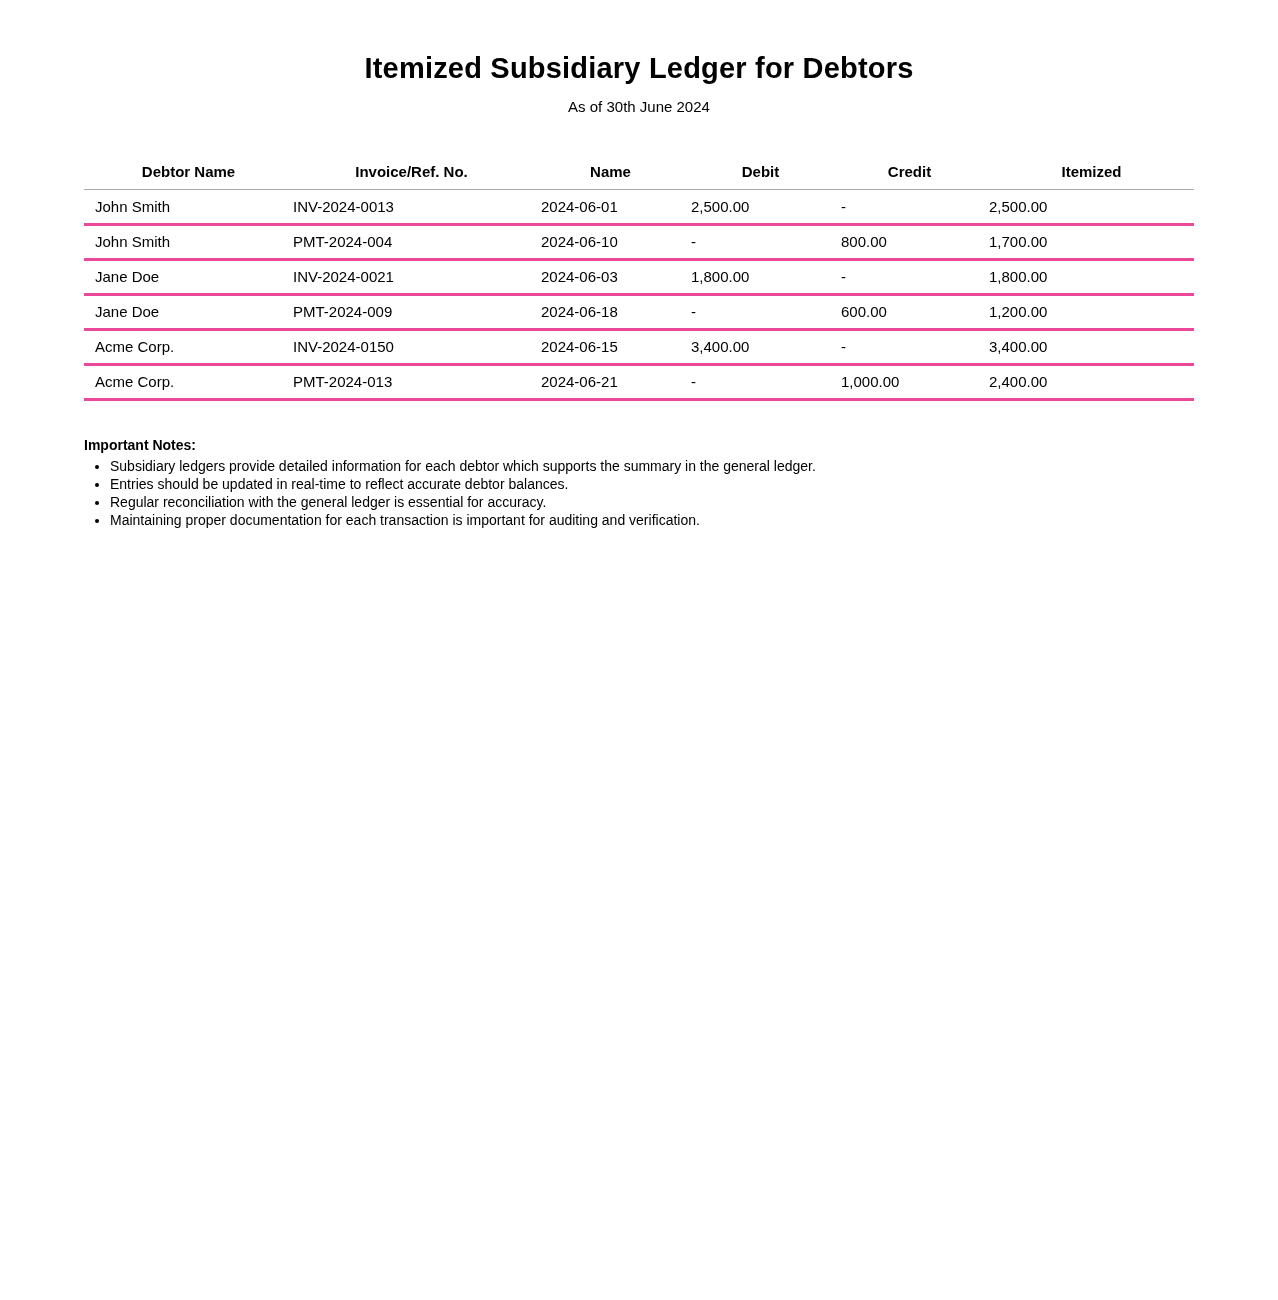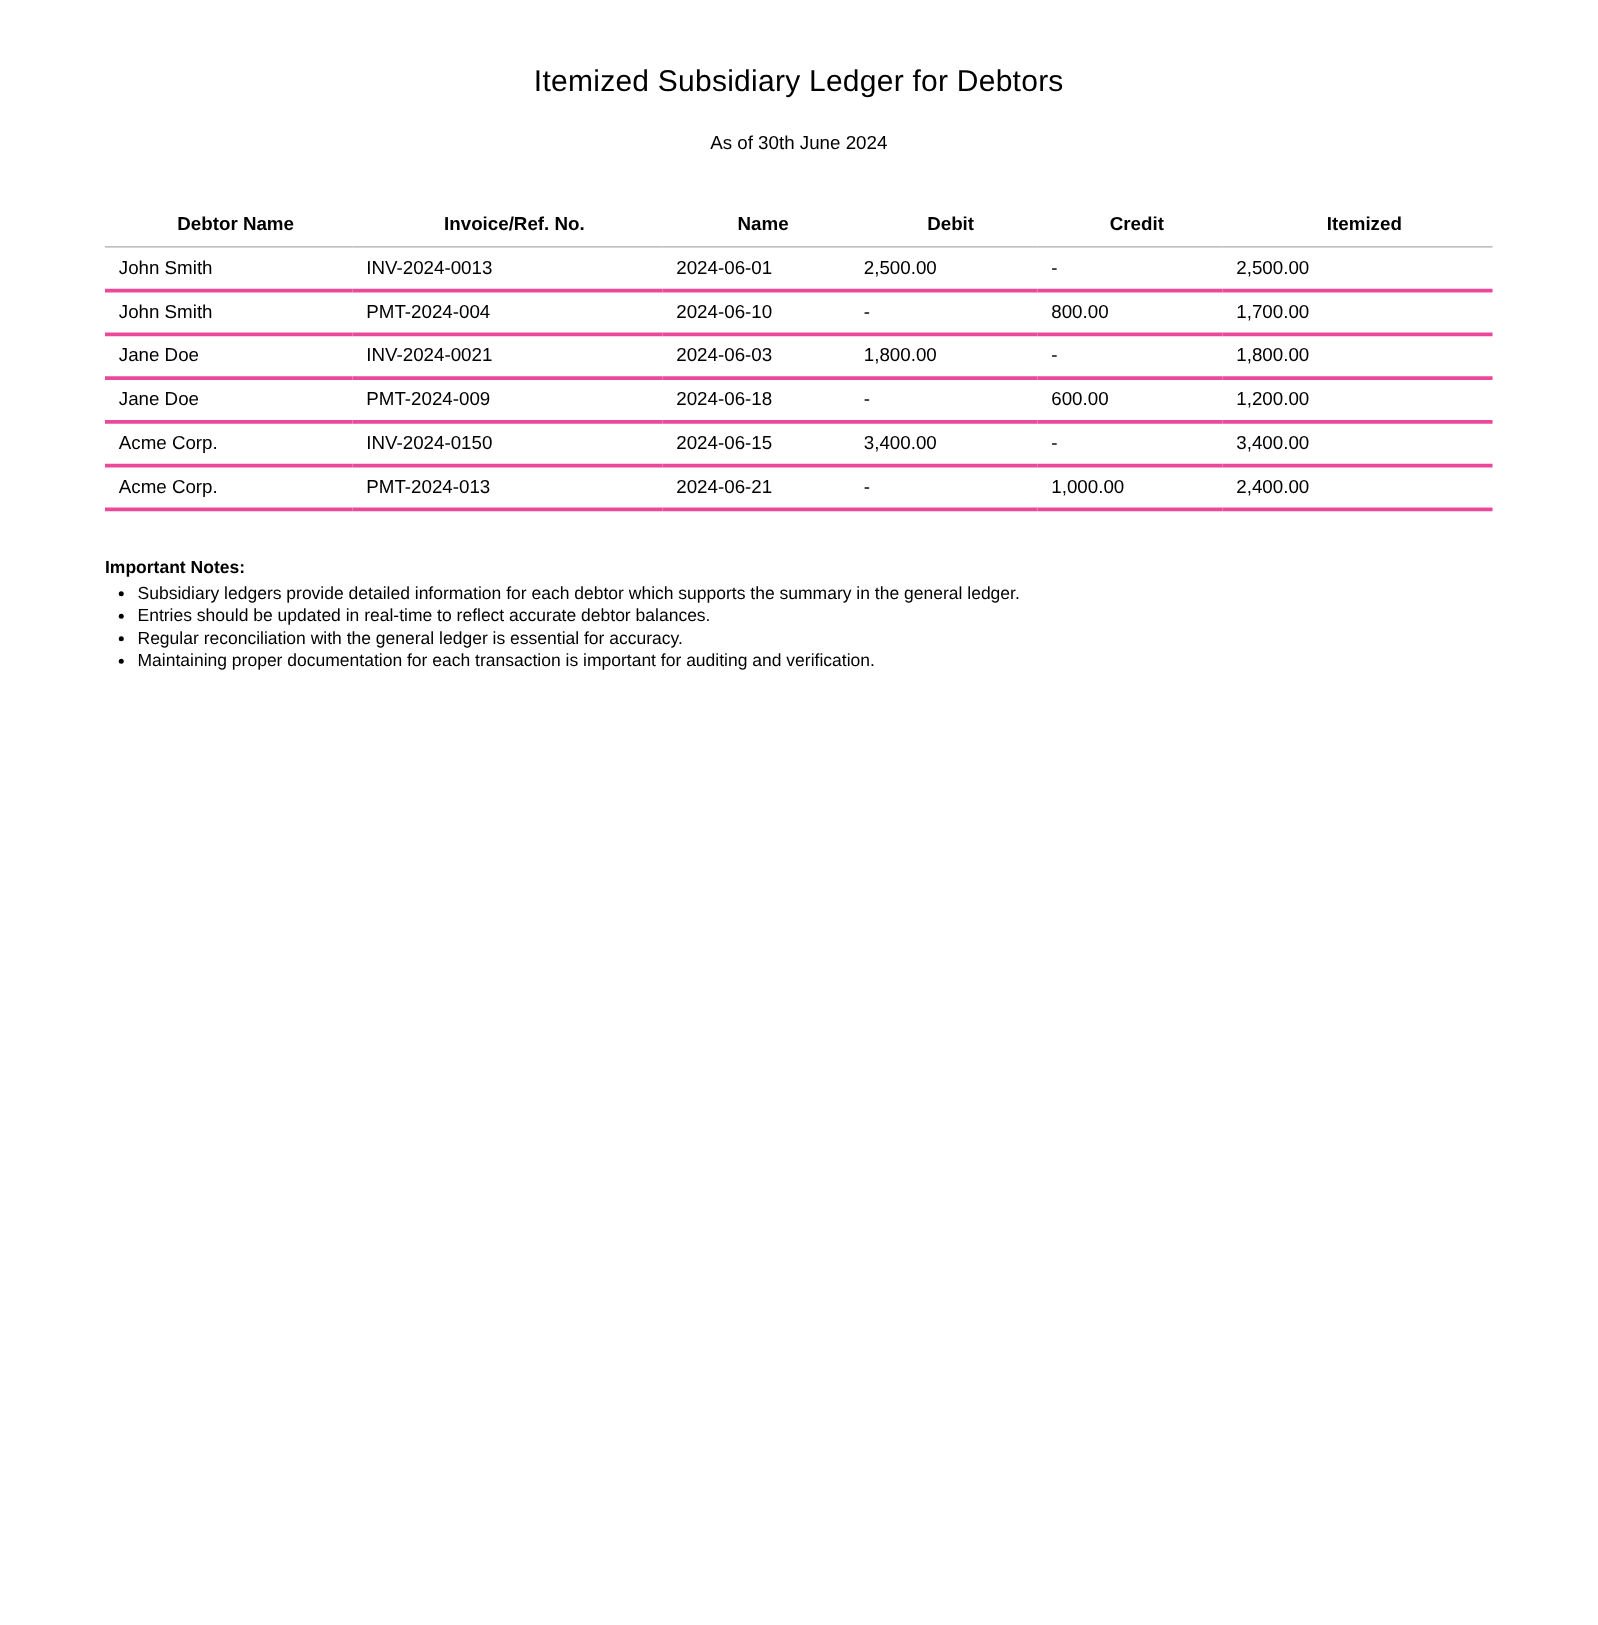--- a/index.html
+++ b/index.html
@@ -10,28 +10,28 @@
     font-family: "Liberation Sans", sans-serif;
   }
   body { min-height: 1300px; position: relative; }
   .container {
     width: 1110px;
     margin: 0 auto;
     padding-top: 52px;
   }
   .doc-title {
     text-align: center;
-    font-size: 24px;
-    font-weight: normal;
+    font-size: 29px;
+    font-weight: bold;
     letter-spacing: 0.2px;
   }
   .doc-subtitle {
     text-align: center;
     font-size: 15px;
-    margin-top: 26px;
+    margin-top: 13px;
   }
   table.ledger {
     width: 1110px;
     border-collapse: collapse;
     table-layout: fixed;
     margin-top: 40px;
     font-size: 15px;
   }
   table.ledger col.c1 { width: 198px; }
   table.ledger col.c2 { width: 248px; }

